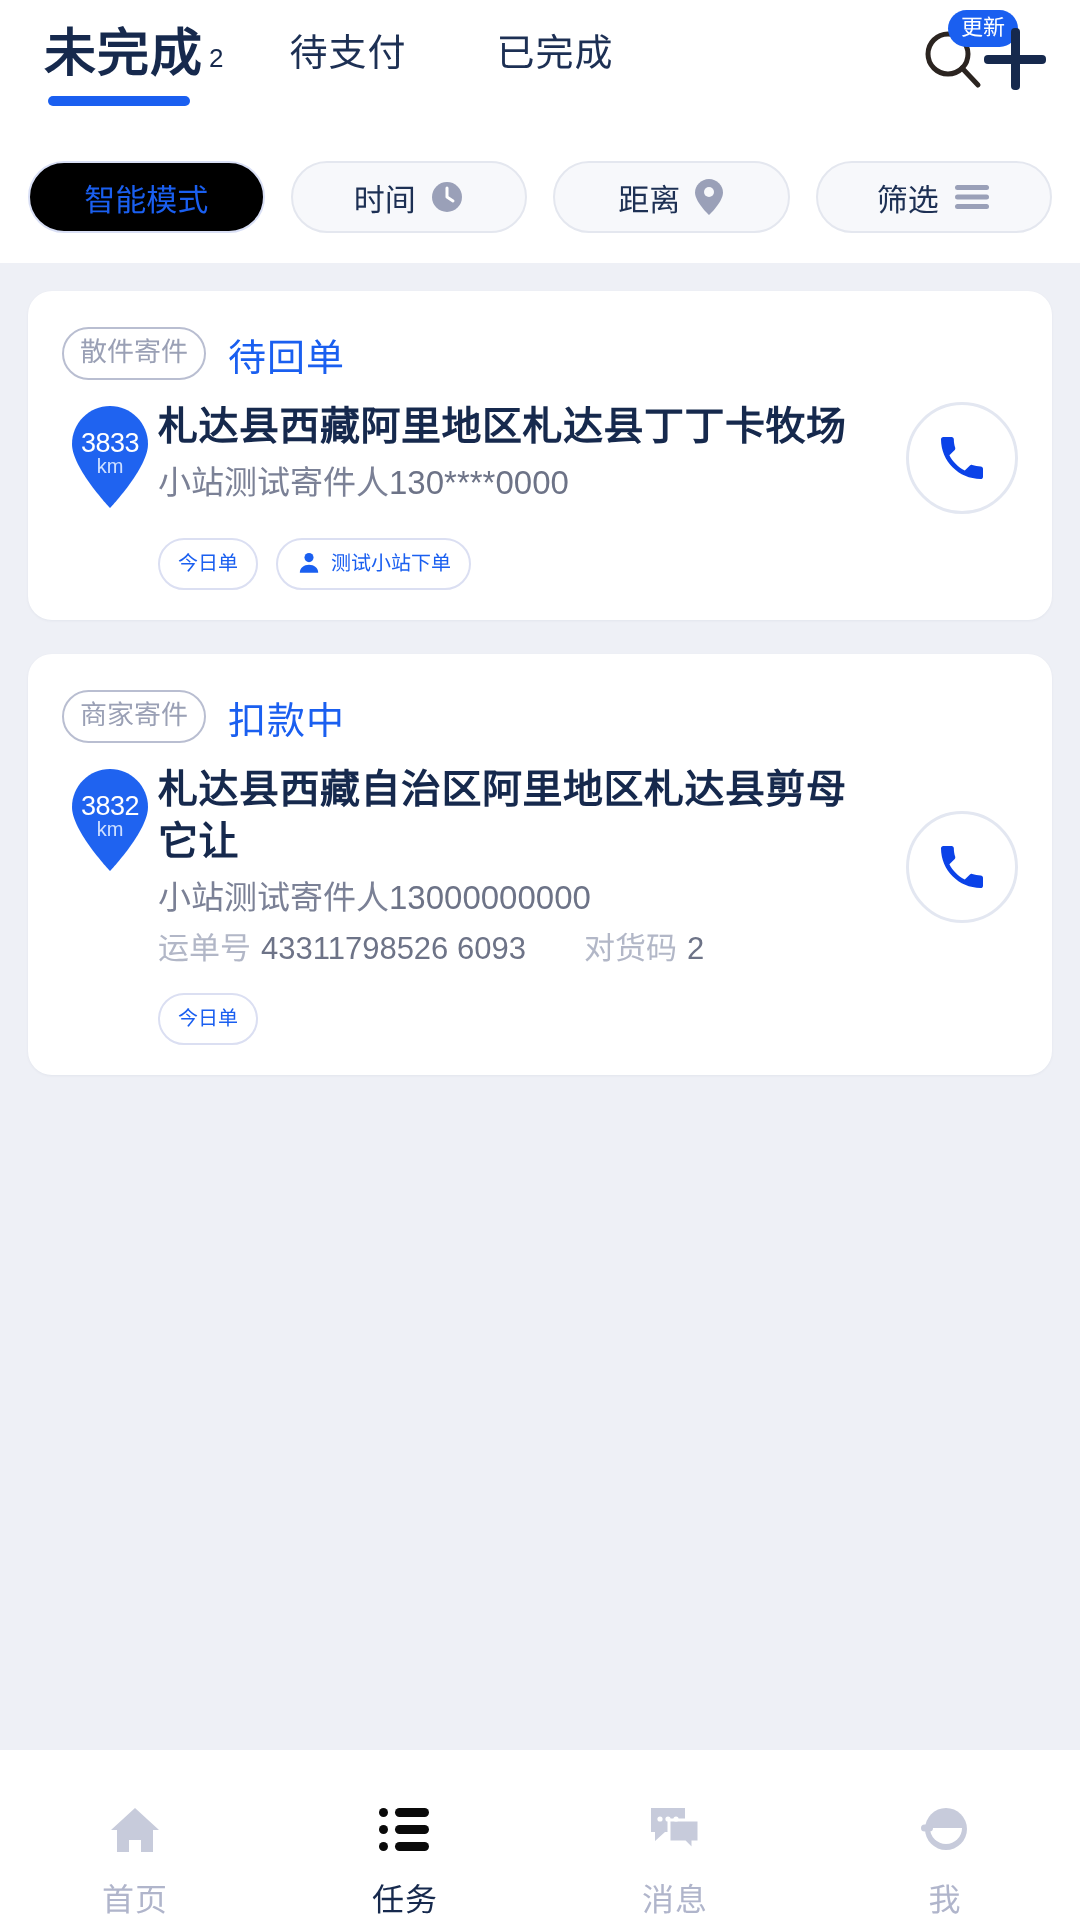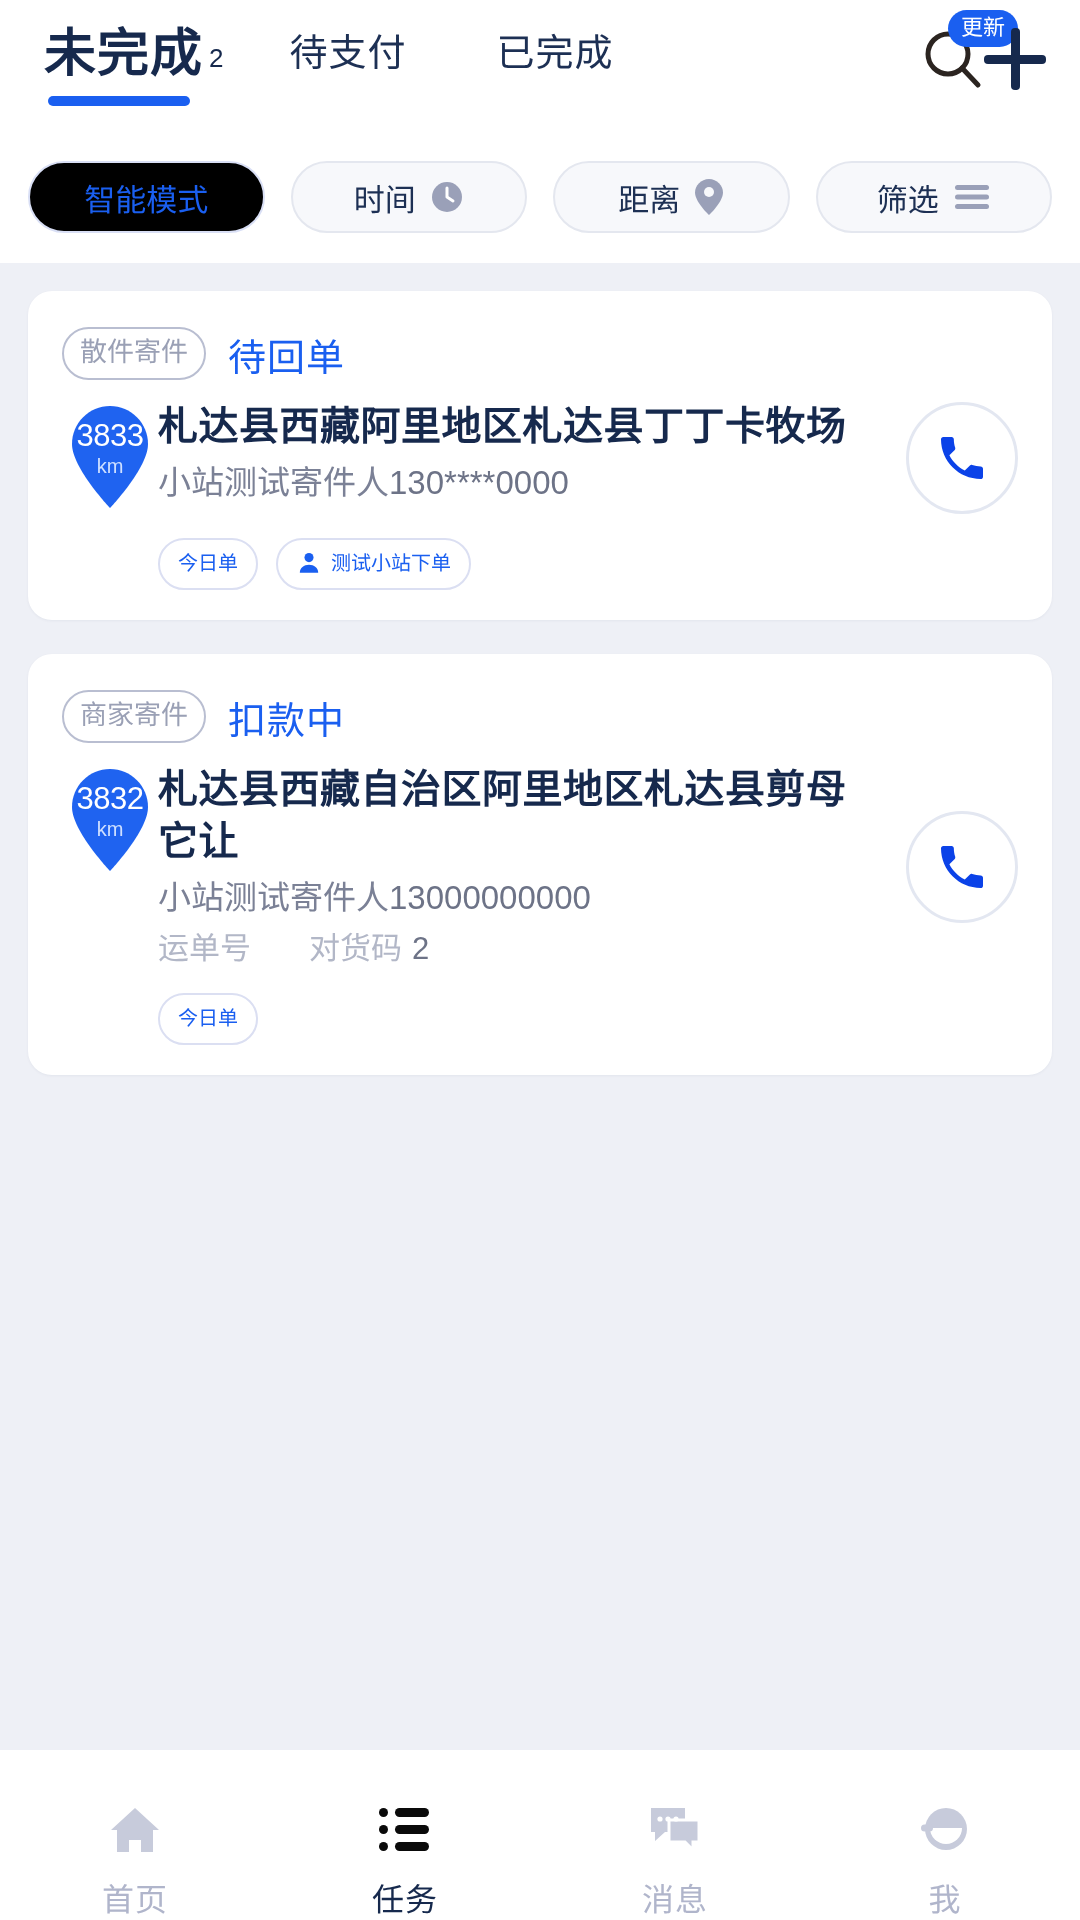--- a/index.html
+++ b/index.html
@@ -189,24 +189,24 @@
     position:relative;
     width:96px;
     flex:0 0 96px;
     height:112px;
     margin-top:4px;
   }
   .pin svg { position:absolute; left:8px; top:0; }
   .pin-dist {
     position:absolute;
     left:0; right:0;
-    top:18px;
+    top:26px;
     text-align:center;
     color:#ffffff;
-    font-size:31px;
+    font-size:27px;
     line-height:27px;
     letter-spacing:-0.5px;
   }
   .pin-unit {
     position:absolute;
     left:0; right:0;
     top:52px;
     text-align:center;
     color:#cfe0ff;
     font-size:20px;
@@ -433,20 +433,21 @@
           <span class="pin-unit">km</span>
         </div>
 
         <div class="info">
           <div class="addr">札达县西藏自治区阿里地区札达县剪母它让</div>
           <div class="sender">
             <span>小站测试寄件人</span><span class="phone">13000000000</span>
           </div>
           <div class="waybill">
             <span class="wb-label">运单号</span>
+            <span class="wb-value">43311798526 6093</span>
             <span class="wb-gap"></span>
             <span class="wb-label">对货码</span>
             <span class="wb-value">2</span>
           </div>
         </div>
 
         <div class="call-btn">
           <svg width="56" height="56" viewBox="0 0 24 24">
             <path d="M6.6 10.8c1.4 2.8 3.8 5.1 6.6 6.6l2.2-2.2c.3-.3.7-.4 1-.2 1.1.4 2.4.6 3.6.6.6 0 1 .4 1 1V20c0 .6-.4 1-1 1C10.6 21 3 13.4 3 4c0-.6.4-1 1-1h3.5c.6 0 1 .4 1 1 0 1.3.2 2.5.6 3.6.1.3 0 .7-.2 1l-2.3 2.2z" fill="#0b42e8"></path>
           </svg>

